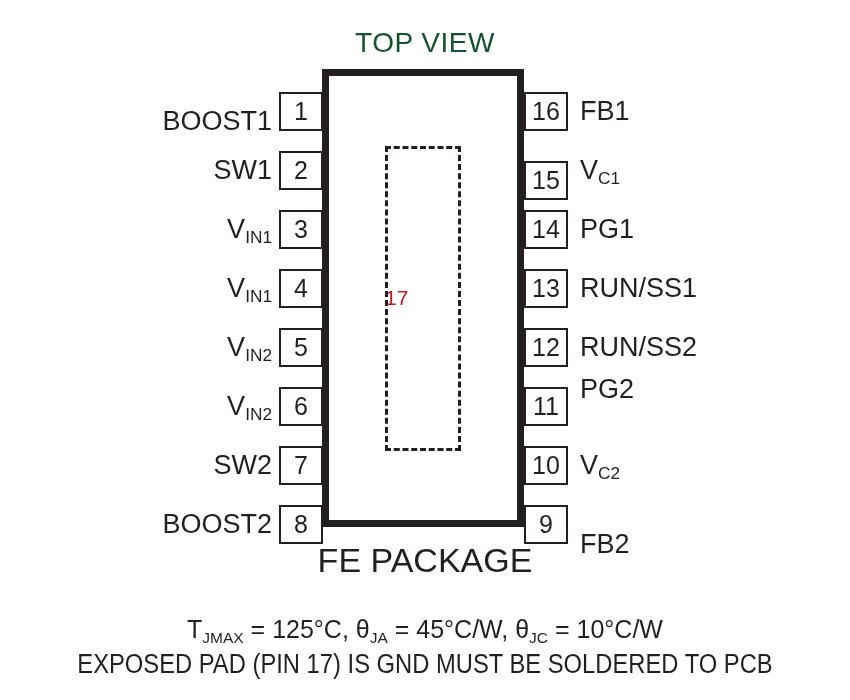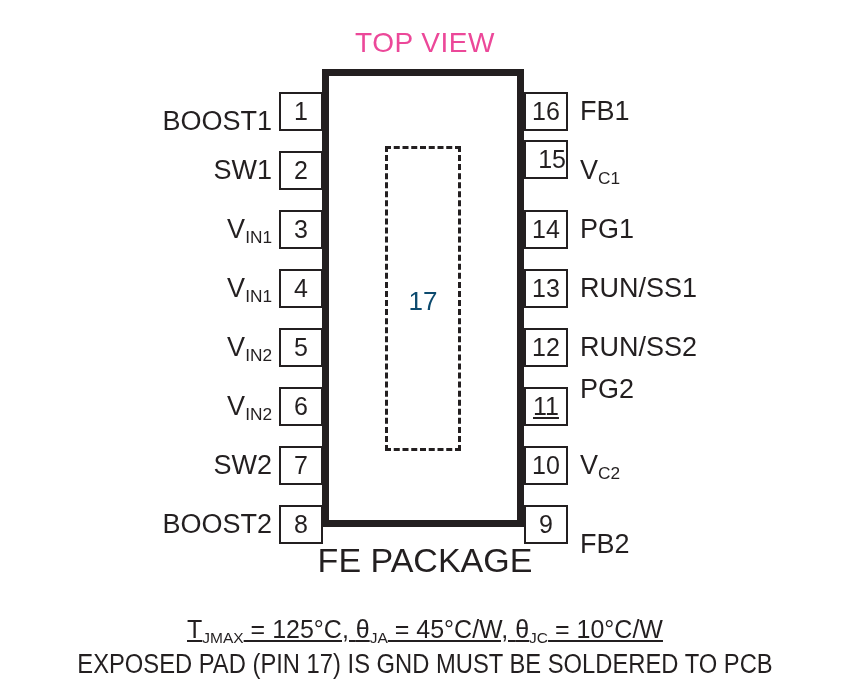--- a/index.html
+++ b/index.html
@@ -26,21 +26,21 @@
 
   
   .top-view-title {
     position: absolute;
     left: 0;
     top: 27px;
     width: 850px;
     text-align: center;
     font-size: 28px;
     letter-spacing: 0.5px;
-    color: #ec4899;
+    color: #14532d;
   }
 
   
   .pkg-body {
     position: absolute;
     left: 322px;
     top: 69px;
     width: 202px;
     height: 458px;
     border: 7px solid #231f20;
@@ -58,23 +58,23 @@
     height: 305px;
     box-sizing: border-box;
     border: 3px dashed #231f20;
     z-index: 4;
   }
   .exposed-pad-number {
     position: absolute;
     left: 385px;
     top: 286px;
     width: 76px;
-    text-align: center;
-    font-size: 26px;
-    color: #0c4a6e;
+    text-align: left;
+    font-size: 21px;
+    color: #b91c1c;
     z-index: 5;
   }
 
   
   .pin-box {
     position: absolute;
     width: 44px;
     height: 39px;
     box-sizing: border-box;
     border: 2px solid #231f20;
@@ -123,21 +123,20 @@
     top: 541px;
     font-size: 34px;
   }
   .caption-line2 {
     top: 574px;
     font-size: 27px;
   }
   .caption-line3 {
     top: 615px;
     font-size: 25px;
-    text-decoration: underline;
   }
   .caption-line4 {
     top: 649px;
     font-size: 27px;
     transform: scaleX(0.88);
   }
   .caption sub {
     font-size: 0.62em;
     vertical-align: baseline;
     position: relative;
@@ -171,29 +170,29 @@
       <div class="pin-label left" style="top: 387px;"><span>V</span><sub>IN2</sub></div>
       <div class="pin-box left" style="top: 446px;">7</div>
       <div class="pin-label left" style="top: 446px;"><span>SW2</span></div>
       <div class="pin-box left" style="top: 505px;">8</div>
       <div class="pin-label left" style="top: 505px; text-align: center;"><span>BOOST2</span></div>
     </div>
 
   <div id="right-pins">
       <div class="pin-box right" style="top: 92px;">16</div>
       <div class="pin-label right" style="top: 92px;"><span>FB1</span></div>
-      <div class="pin-box right" style="top: 140px; text-align: right;">15</div>
+      <div class="pin-box right" style="top: 161px;">15</div>
       <div class="pin-label right" style="top: 151px; text-align: right;"><span>V</span><sub>C1</sub></div>
       <div class="pin-box right" style="top: 210px;">14</div>
       <div class="pin-label right" style="top: 210px;"><span>PG1</span></div>
       <div class="pin-box right" style="top: 269px;">13</div>
       <div class="pin-label right" style="top: 269px;"><span>RUN/SS1</span></div>
       <div class="pin-box right" style="top: 328px;">12</div>
       <div class="pin-label right" style="top: 328px;"><span>RUN/SS2</span></div>
-      <div class="pin-box right" style="top: 387px; text-decoration: underline;">11</div>
+      <div class="pin-box right" style="top: 387px;">11</div>
       <div class="pin-label right" style="top: 370px;"><span>PG2</span></div>
       <div class="pin-box right" style="top: 446px;">10</div>
       <div class="pin-label right" style="top: 446px;"><span>V</span><sub>C2</sub></div>
       <div class="pin-box right" style="top: 505px;">9</div>
       <div class="pin-label right" style="top: 505px; margin-top: 20px;"><span>FB2</span></div>
     </div>
 
   <div class="caption caption-line1">FE PACKAGE</div>
 
 

